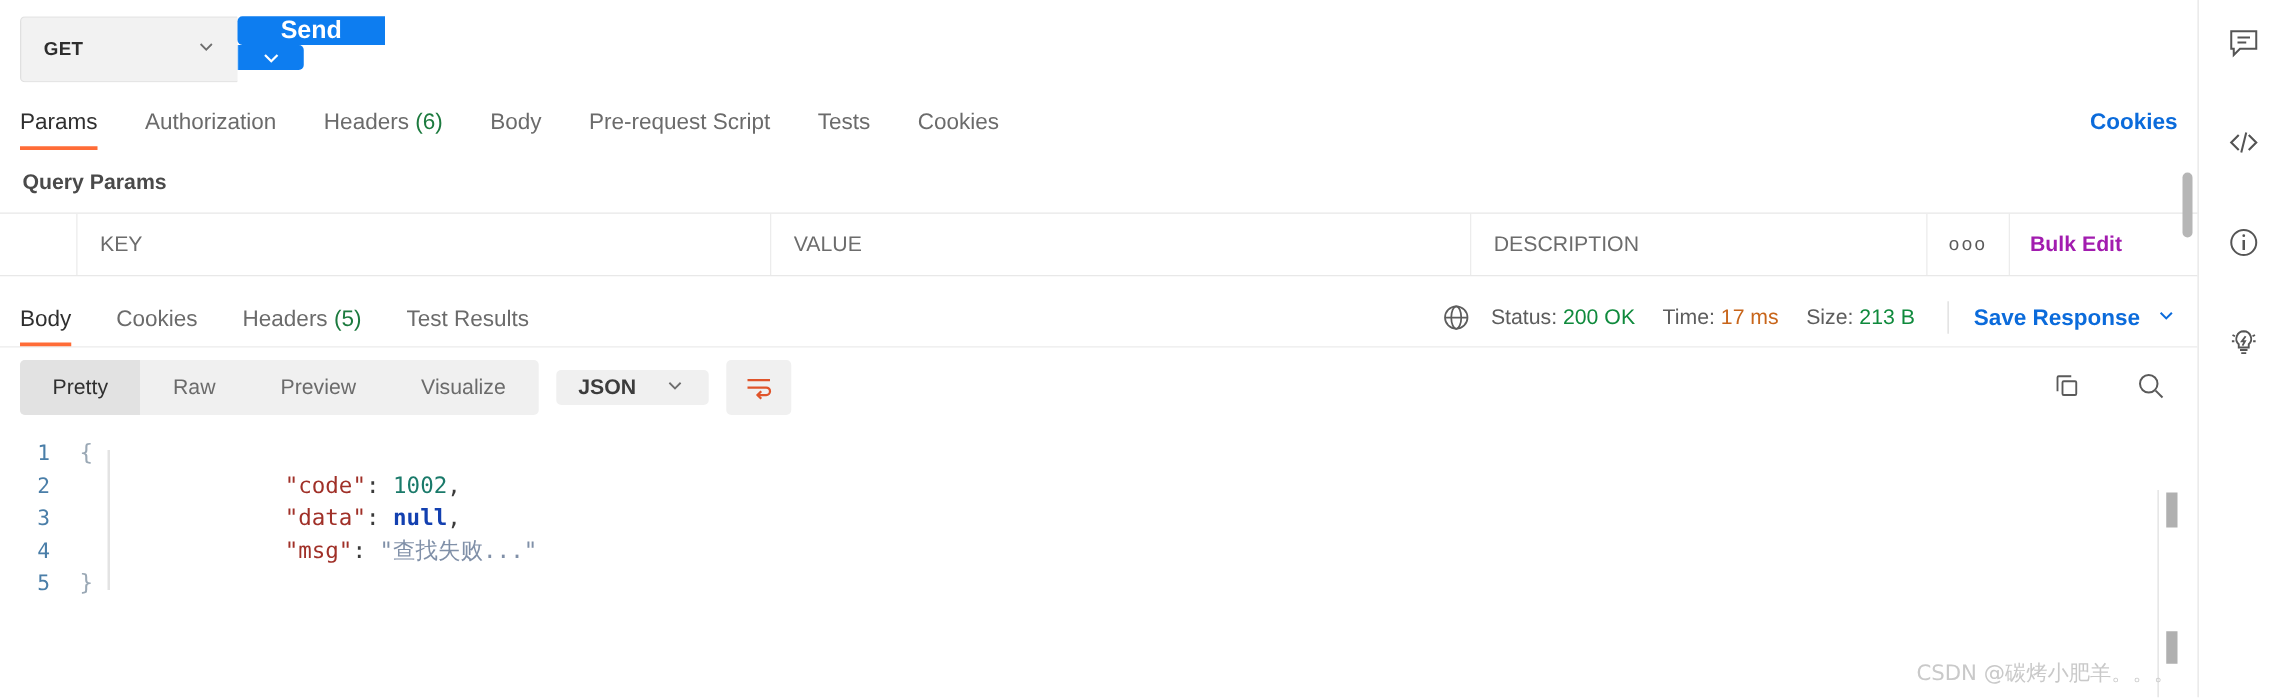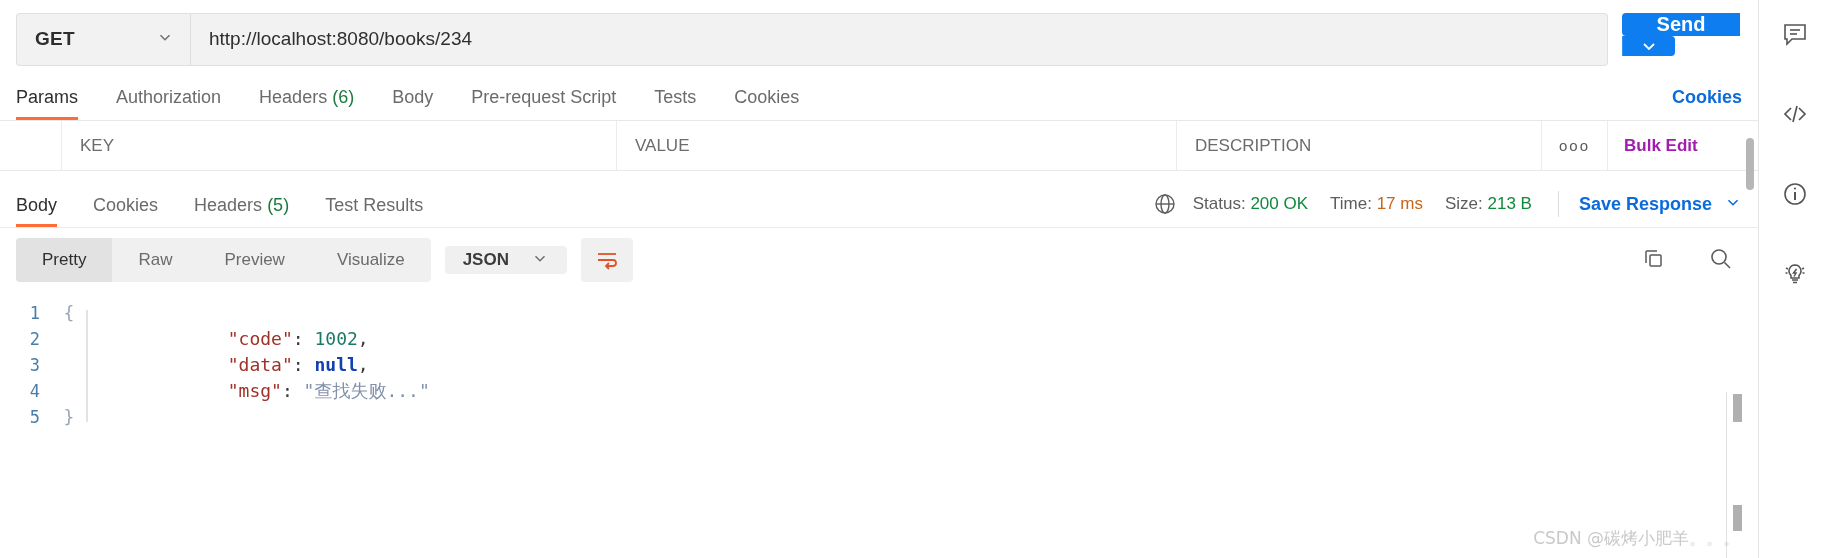--- a/index.html
+++ b/index.html
@@ -63,21 +63,21 @@
     border: 1px solid #e0e0e0;
     border-right: none;
     border-radius: 4px 0 0 4px;
     display: flex;
     align-items: center;
     justify-content: space-between;
     padding: 0 16px 0 18px;
     box-sizing: border-box;
   }
   .method-label {
-    font-size: 19px;
+    font-size: 15px;
     font-weight: bold;
     color: #2e2e2e;
     letter-spacing: .3px;
   }
   .url-box {
     flex: 1;
     height: 53px;
     background: #f2f2f2;
     border: 1px solid #e0e0e0;
     border-left: 1px solid #dcdcdc;
@@ -414,23 +414,20 @@
 
     <div class="urlbar">
       <div class="method-box">
         <span class="method-label">GET</span>
         <span>
           <svg width="18" height="18" viewBox="0 0 20 20" fill="none" stroke="#6f6f6f" stroke-width="1.6">
             <path d="M5 8 L10 13 L15 8"></path>
           </svg>
         </span>
       </div>
-      <div class="url-box">
-        <span class="url-text">http://localhost:8080/books/234</span>
-      </div>
       <div class="send-wrap">
         <div class="send-btn">Send</div>
         <div class="send-caret">
           <svg width="20" height="20" viewBox="0 0 20 20" fill="none" stroke="#ffffff" stroke-width="1.8">
             <path d="M5 8 L10 13 L15 8"></path>
           </svg>
         </div>
       </div>
     </div>
 
@@ -453,20 +450,21 @@
       </div>
       <div class="tab">
         <span>Tests</span>
       </div>
       <div class="tab">
         <span>Cookies</span>
       </div>
       <div class="cookies-link">Cookies</div>
     </div>
 
+    <div class="qp-title">Query Params</div>
 
     <div class="params-table">
       <div class="pcol pcol-check"></div>
       <div class="pcol pcol-key">KEY</div>
       <div class="pcol pcol-value">VALUE</div>
       <div class="pcol pcol-desc">DESCRIPTION</div>
       <div class="pcol pcol-dots">ooo</div>
       <div class="pcol pcol-bulk">Bulk Edit</div>
     </div>
 

